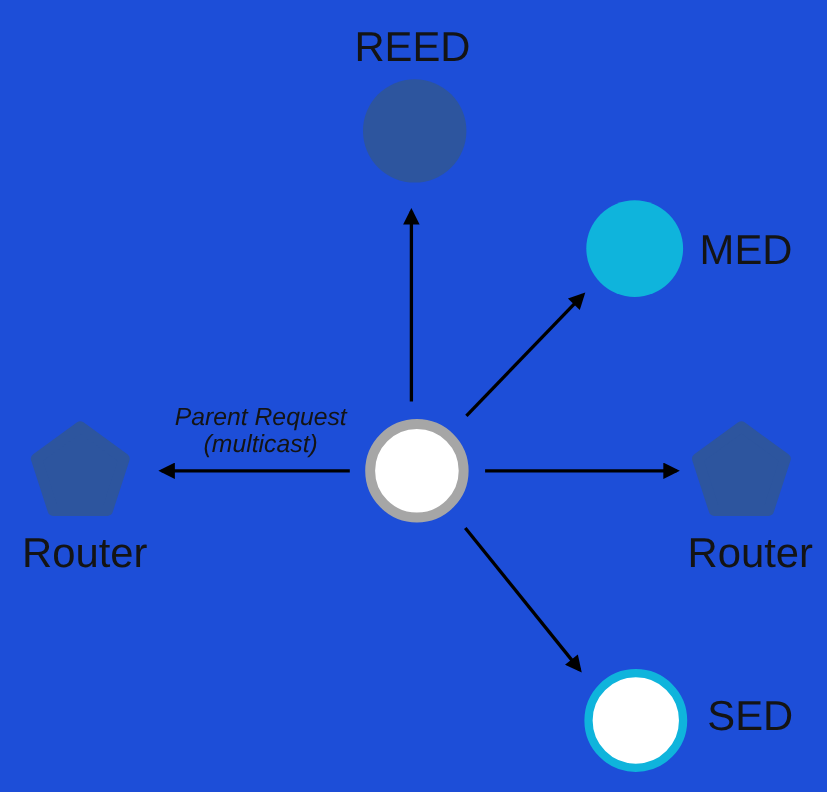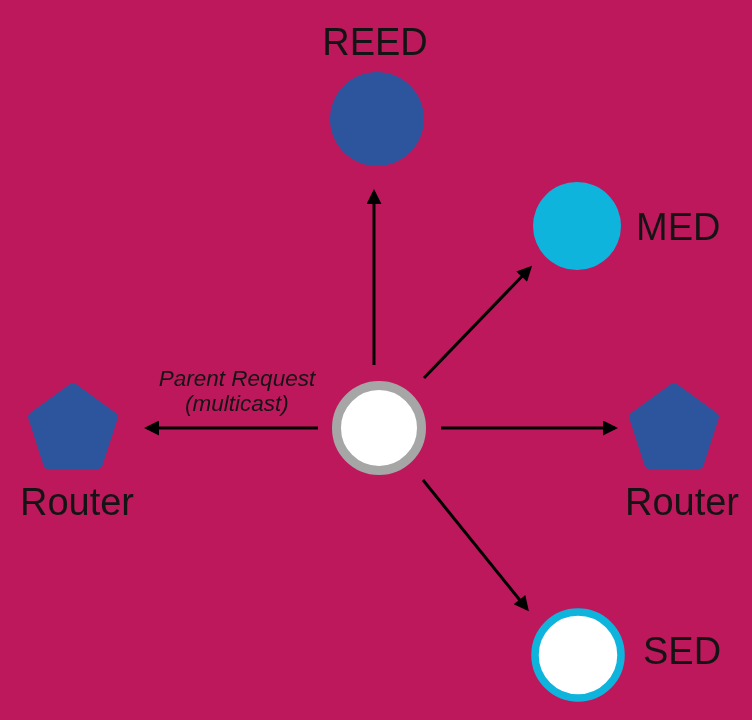--- a/index.html
+++ b/index.html
@@ -1,20 +1,20 @@
 <!DOCTYPE html>
 <html><head>
 <meta charset="utf-8">
 <style>
   html, body { margin: 0; padding: 0; background: #ffffff; }
   .stage {
     position: relative;
     width: 752px;
     height: 720px;
-    background: #be185d;
+    background: #1d4ed8;
     overflow: hidden;
   }
   svg { display: block; }
   .node-label {
     font-family: "Liberation Sans", "DejaVu Sans", sans-serif;
     font-size: 38px;
     font-weight: 400;
   }
   .annotation {
     font-family: "Liberation Sans", "DejaVu Sans", sans-serif;

